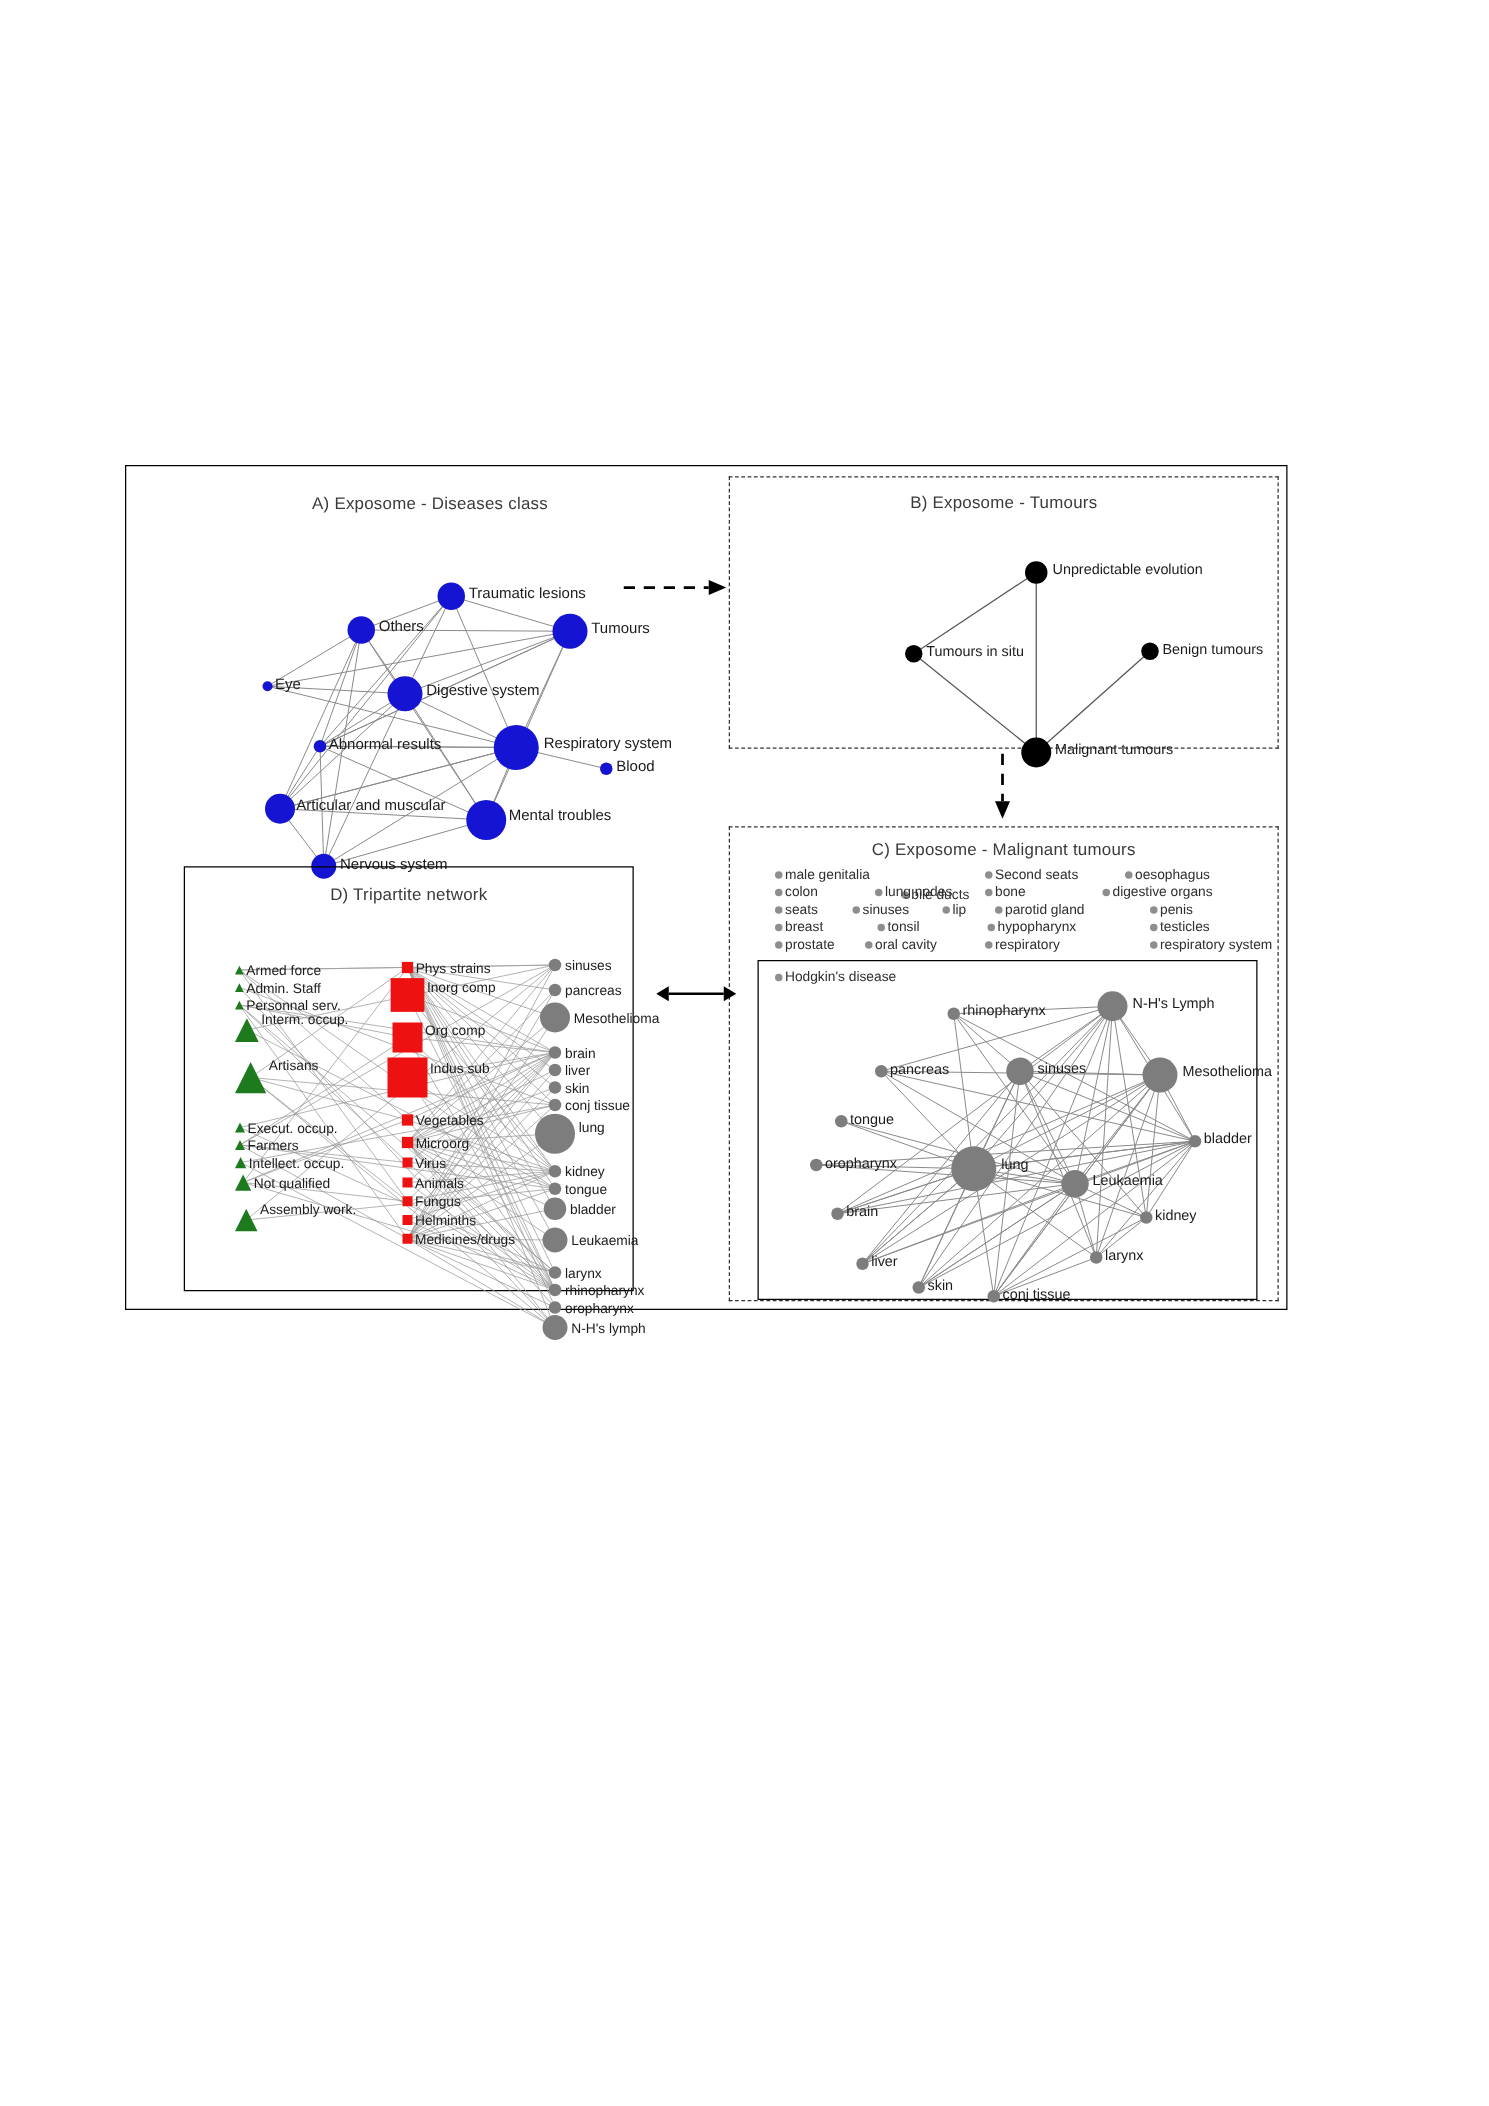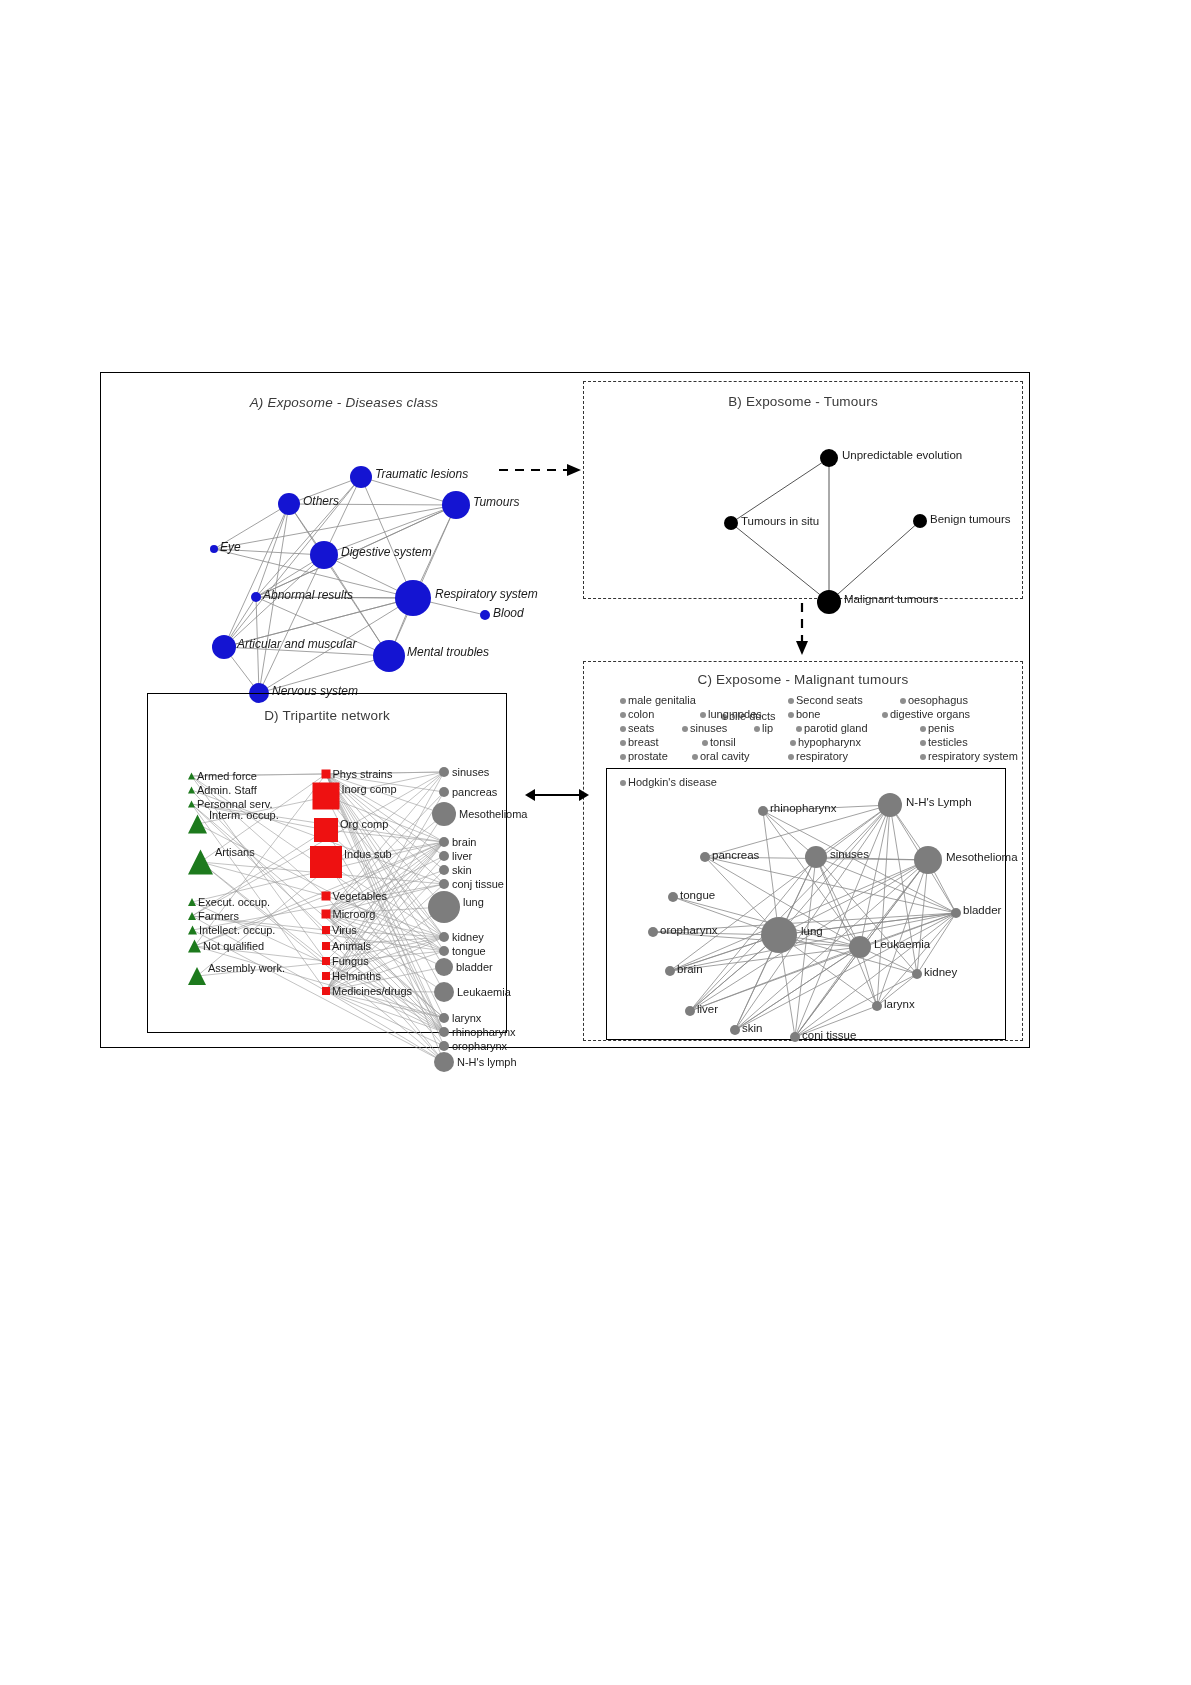--- a/index.html
+++ b/index.html
@@ -15,21 +15,21 @@
   .edgeB{stroke:#555;stroke-width:1;fill:none;}
   .cloud{position:absolute;font-size:11px;color:#2e2e2e;white-space:nowrap;}
   .cloud .dot{display:inline-block;width:6px;height:6px;border-radius:50%;background:#8e8e8e;vertical-align:middle;margin-right:2px;margin-bottom:1px;}
   .arrow{position:absolute;}
 </style>
 </head>
 <body>
 
 <div class="figure-frame">
 
-  <div class="panel" id="panelA" style="left:8px;top:8px;width:470px;height:320px;font-style:italic;">
+  <div class="panel" id="panelA" style="left:8px;top:8px;width:470px;height:320px;">
     <div class="panel-title" style="top:14px;">A) Exposome - Diseases class</div>
     <svg id="svgA" width="470" height="320">
         <line x1="252" y1="96" x2="180" y2="123" class="edge"></line>
         <line x1="252" y1="96" x2="347" y2="124" class="edge"></line>
         <line x1="252" y1="96" x2="215" y2="174" class="edge"></line>
         <line x1="252" y1="96" x2="304" y2="217" class="edge"></line>
         <line x1="252" y1="96" x2="147" y2="216" class="edge"></line>
         <line x1="252" y1="96" x2="115" y2="266" class="edge"></line>
         <line x1="180" y1="123" x2="105" y2="168" class="edge"></line>
         <line x1="180" y1="123" x2="347" y2="124" class="edge"></line>

